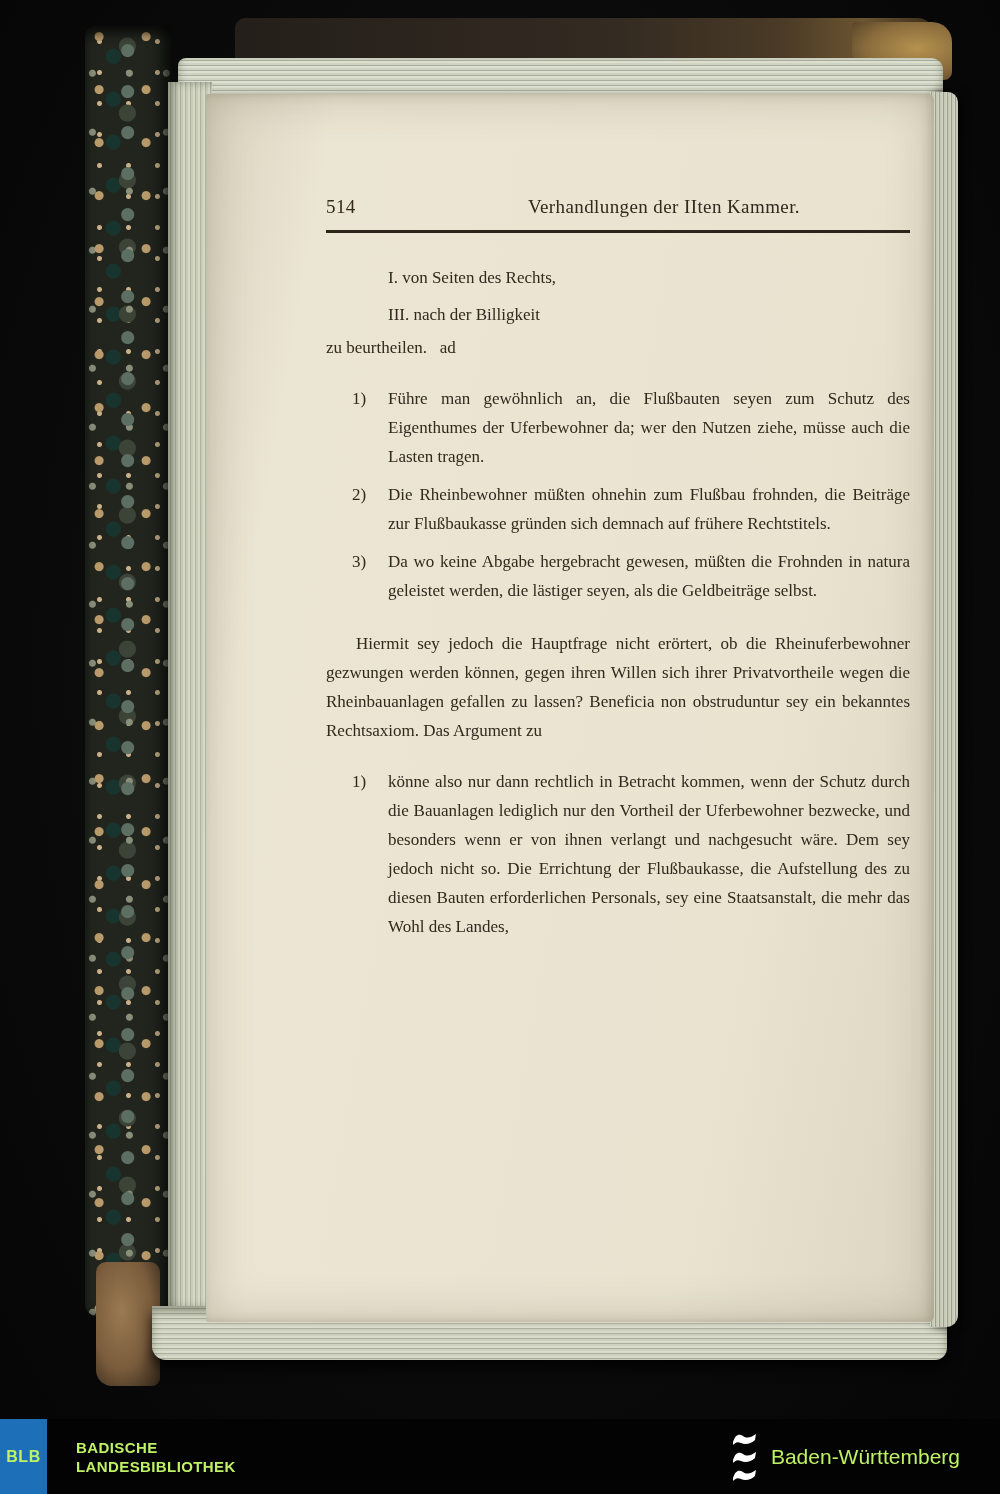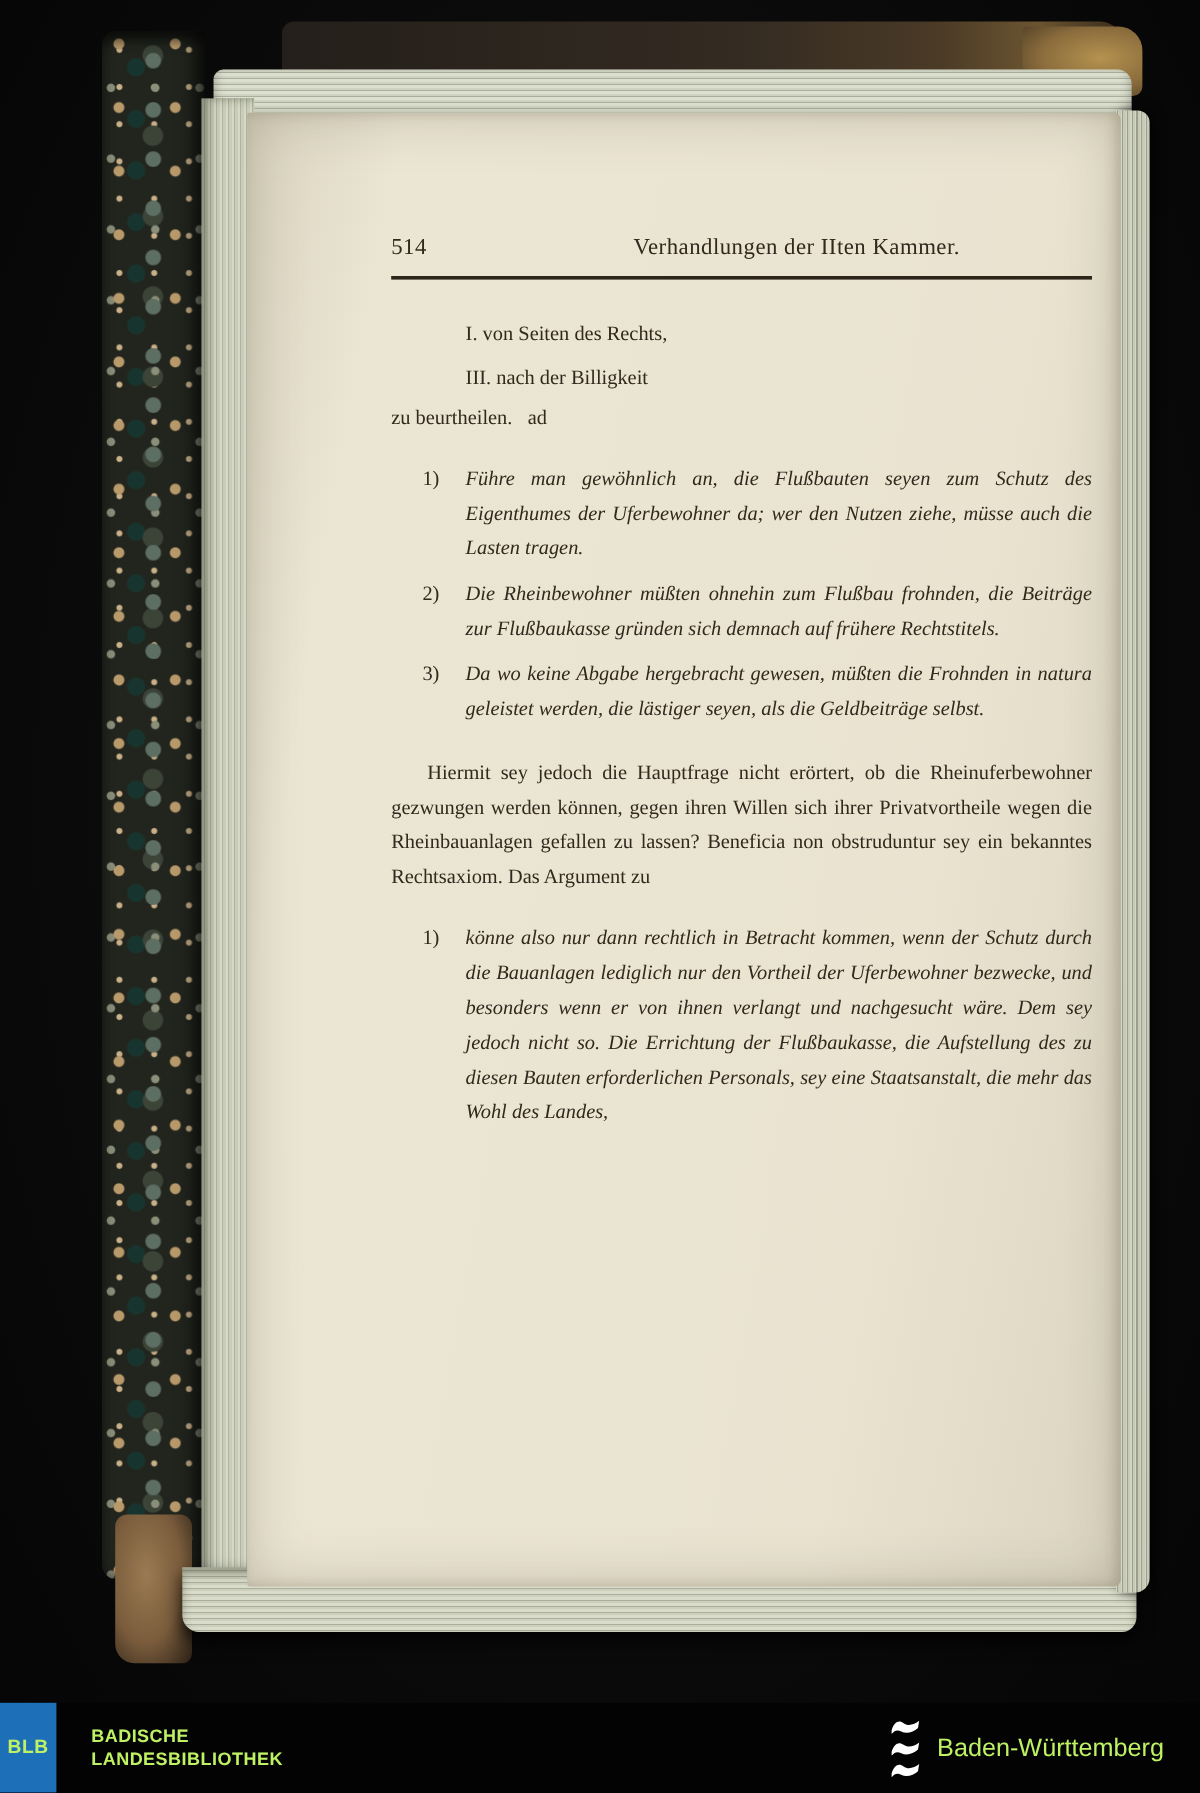--- a/index.html
+++ b/index.html
@@ -79,34 +79,34 @@
   .page-num { width:92px; }
   .page-title { flex:1; text-align:center; }
   .header-rule { height:3px; background:#2d2519; margin-top:9px; }
   .para { text-align:justify; margin:24px 0 0 0; }
   .para.indent { text-indent:30px; }
   .roman-list { margin:26px 0 0 62px; line-height:37px; }
   .after-list { white-space:pre-wrap; }
   .num-list { margin:22px 0 0 26px; }
   .num-item { display:flex; margin-bottom:9px; }
   .num-item .n { width:36px; flex-shrink:0; }
-  .num-item .t { flex:1; text-align:justify;font-style:italic; }
+  .num-item .t { flex:1; text-align:justify; }
 
   
   .footer-bar {
     position:absolute; left:0; top:1419px; width:1000px; height:75px;
     background:#030303; display:flex; align-items:center;
     font-family: "Liberation Sans", "DejaVu Sans", sans-serif; color:#bef264;
   }
   .blb-logo {
     width:47px; height:75px; display:flex; align-items:center; justify-content:center;
     font-weight:bold; font-size:16px; letter-spacing:.5px;
   }
   .library-name { margin-left:29px; font-weight:bold; font-size:15px; line-height:19px; letter-spacing:.4px; }
-  .footer-right { margin-left:auto; display:flex; align-items:center; gap:13px; padding-right:30px; }
+  .footer-right { margin-left:auto; display:flex; align-items:center; gap:13px; padding-right:40px; }
   .bw-arms { width:27px; height:54px; }
   .bw-label { font-size:21px; }
 </style>
 </head>
 <body>
 
 <div id="screen">
 
   <div class="book-top-cover"></div>
   <div class="gold-corner"></div>

